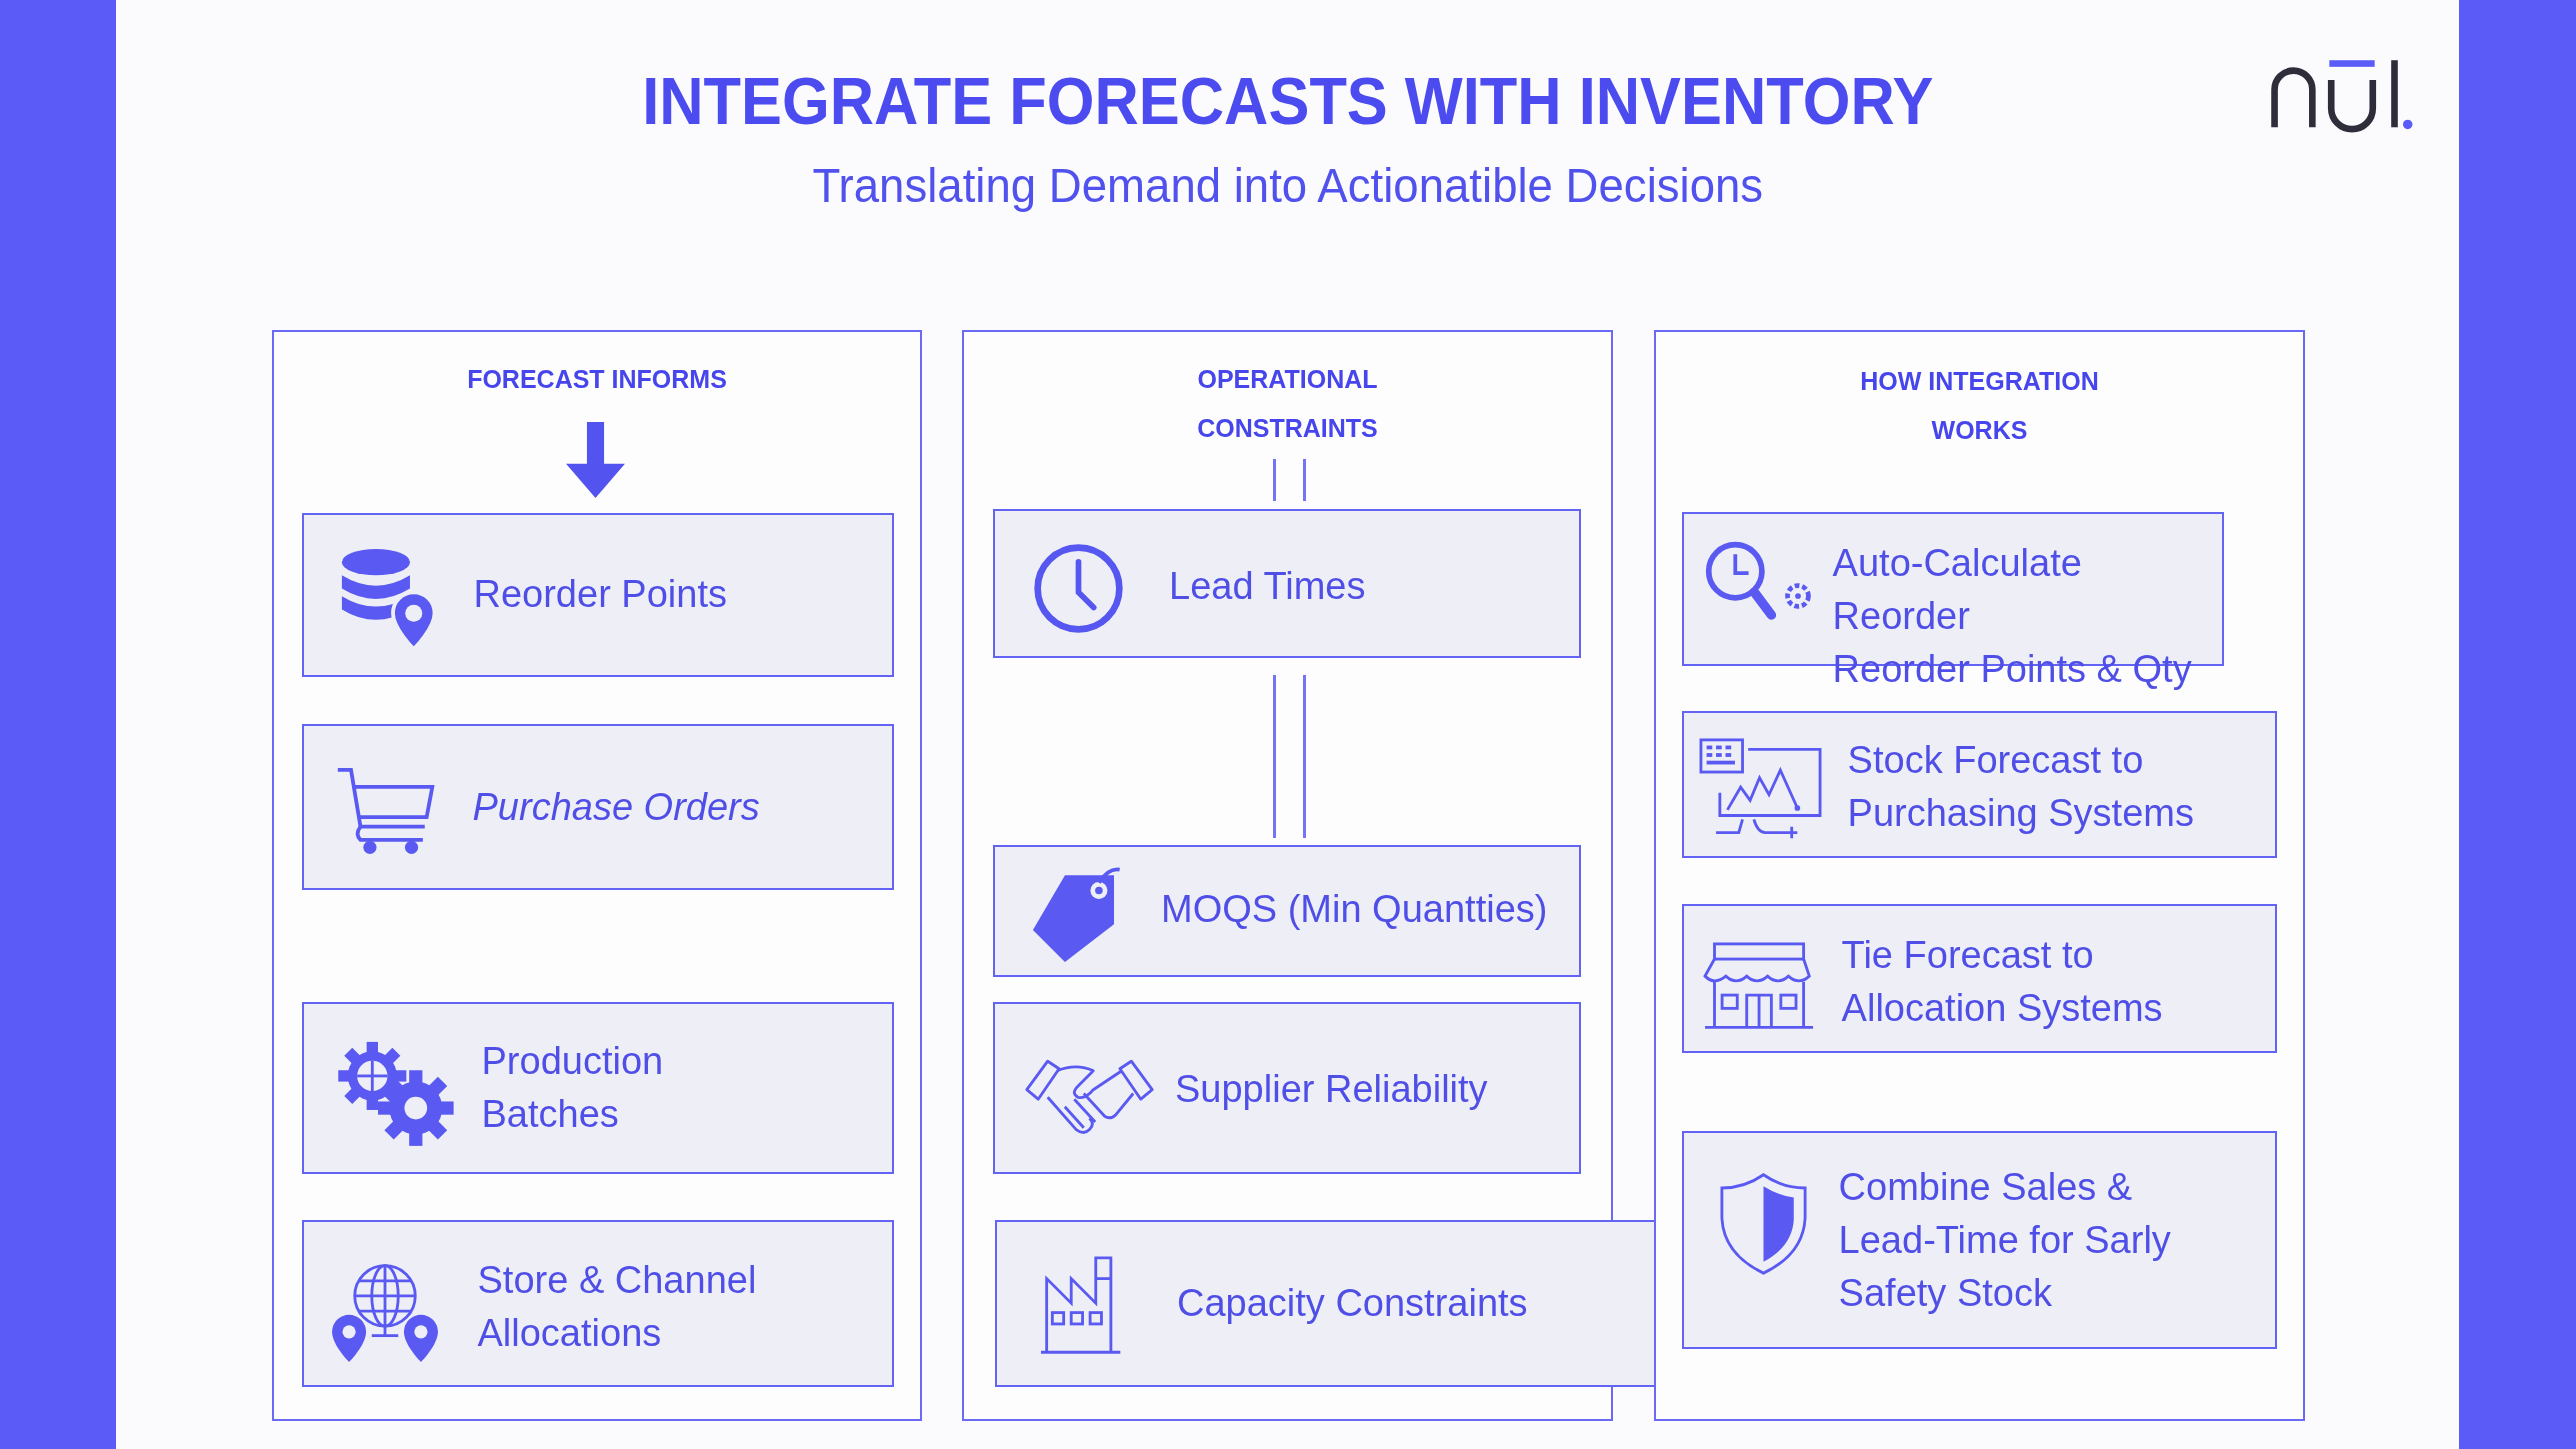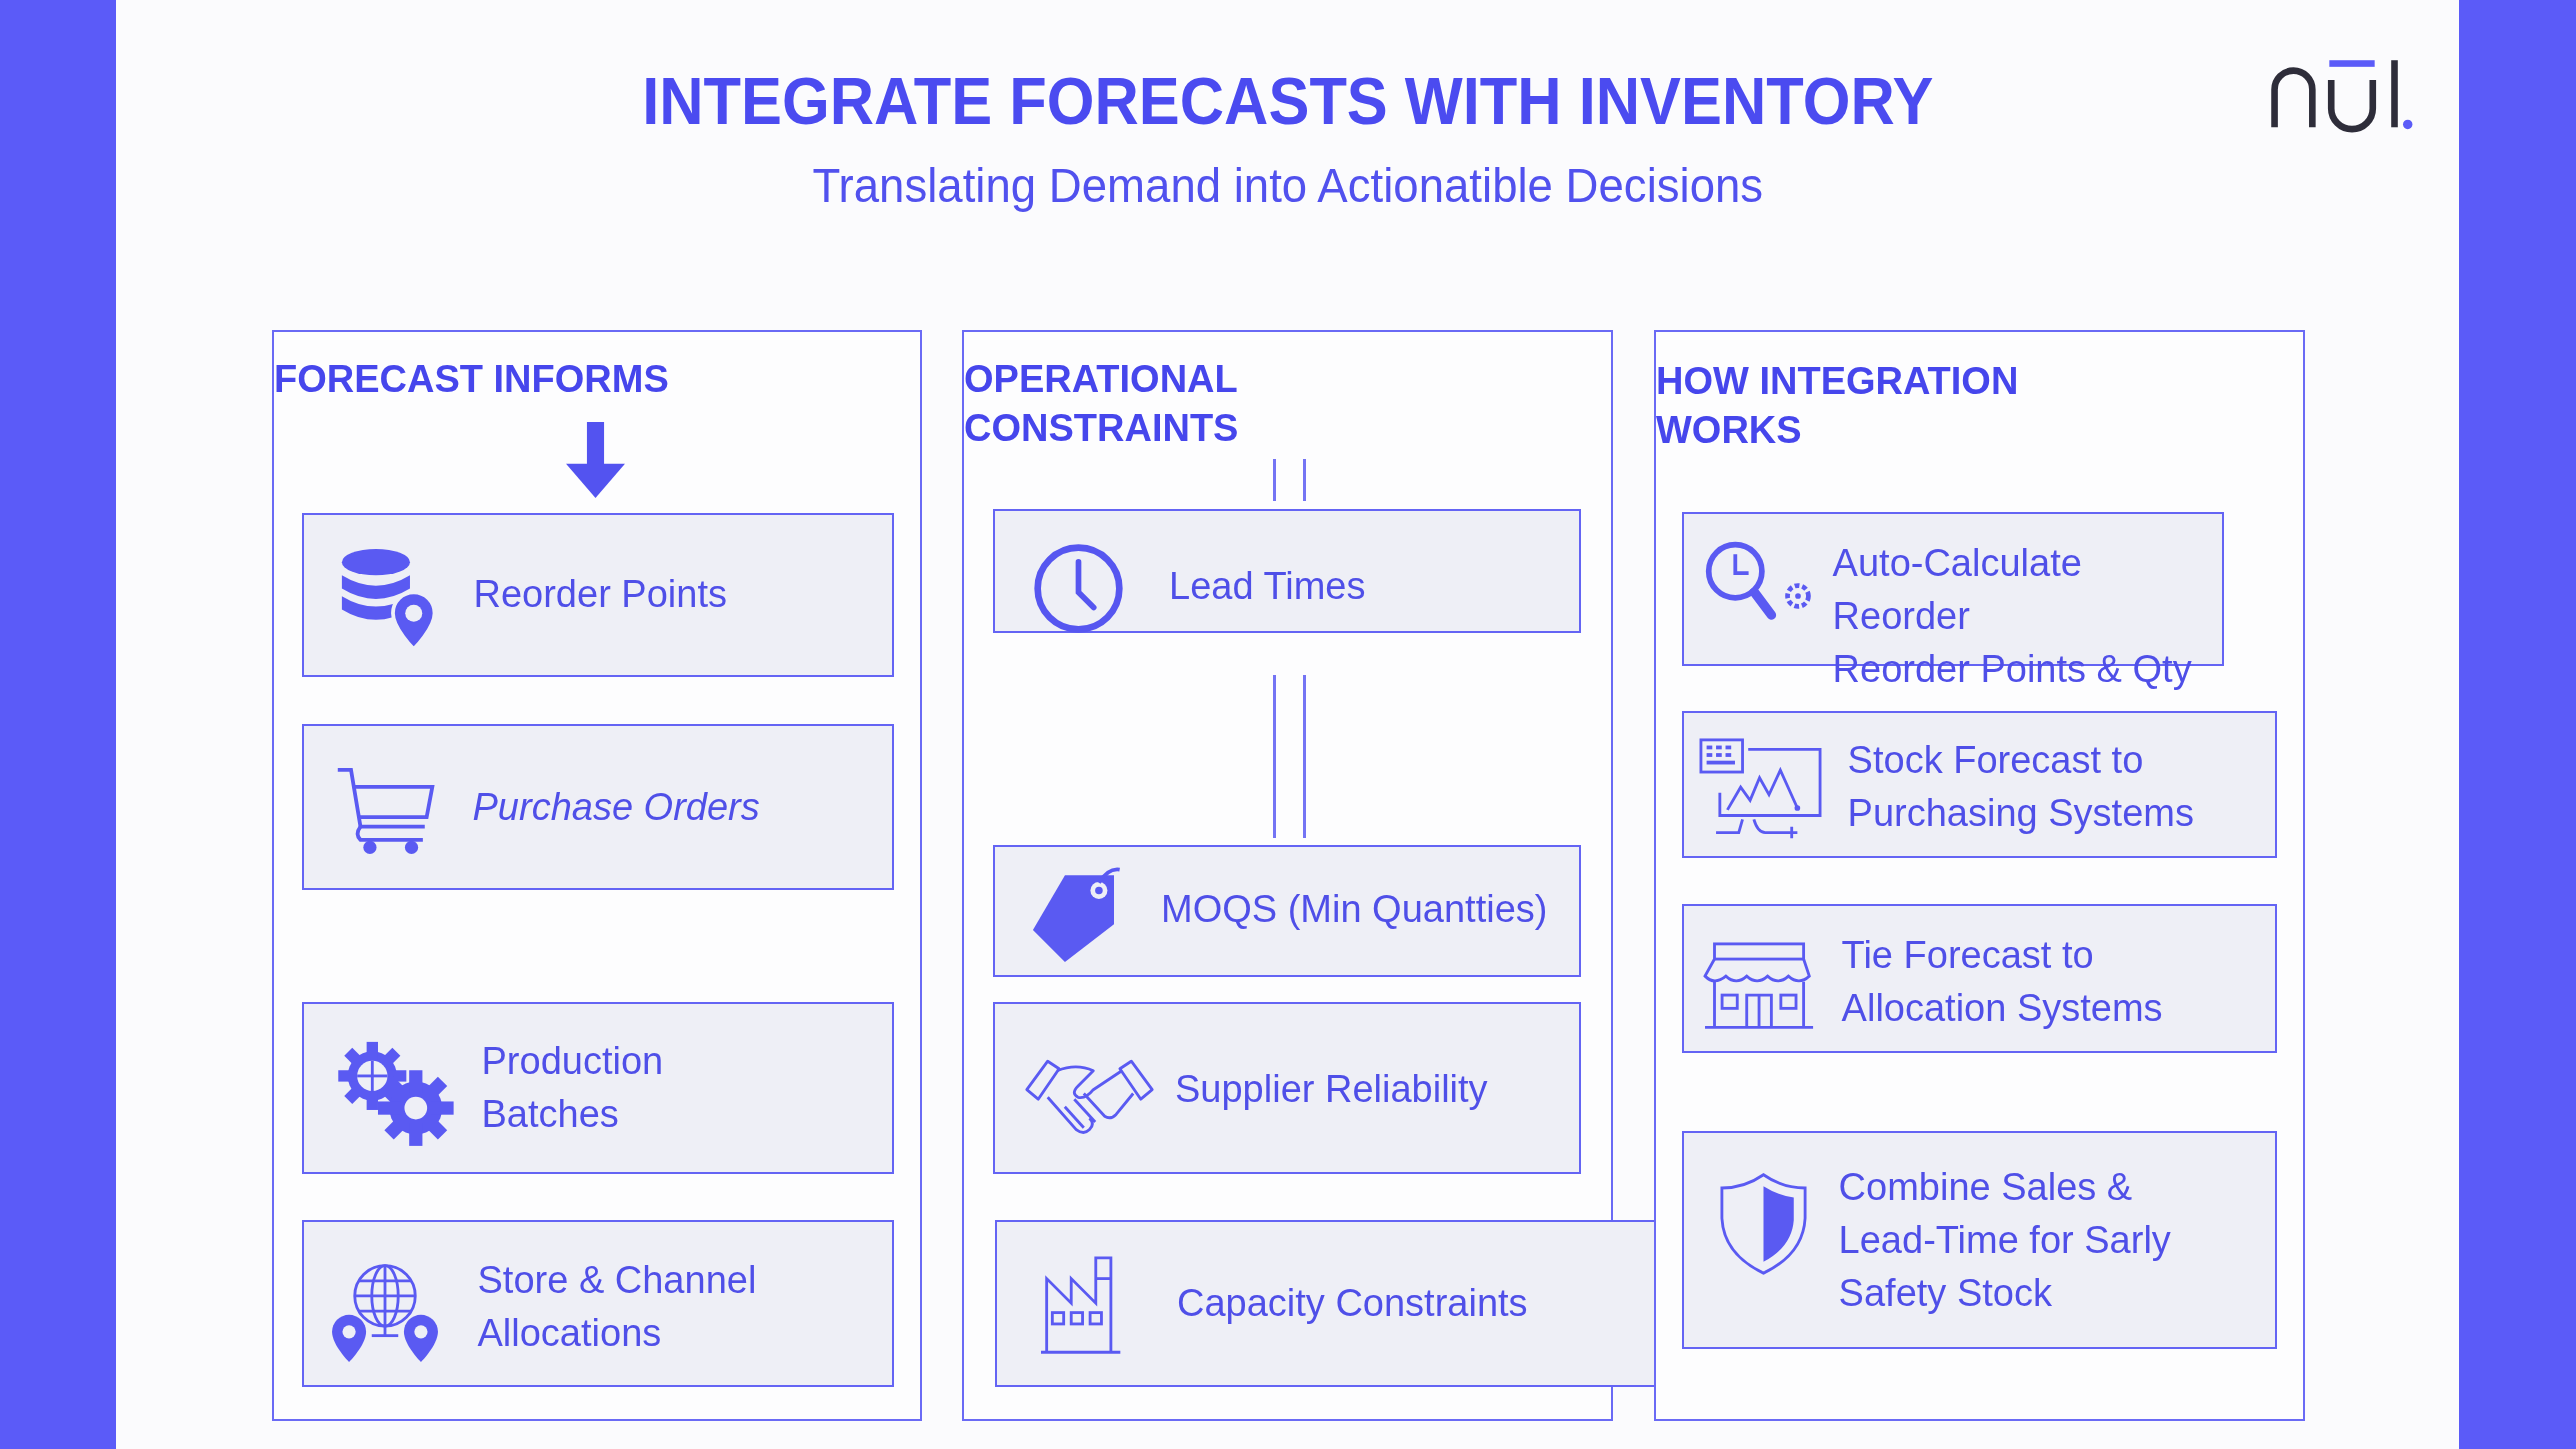--- a/index.html
+++ b/index.html
@@ -23,22 +23,22 @@
     transform: scaleX(0.93); transform-origin: 1285px 0;
   }
   .logo {
     position: absolute; left: 2263px; top: 47px; width: 161px; height: 85px;
   }
   .col {
     position: absolute; top: 330px; height: 1091px;
     border: 2.8px solid #6a6af5; box-sizing: border-box; background: #fdfdfe;
   }
   .col-head {
-    position: absolute; left: 0; right: 0; 
-    font-size: 38px; font-weight: bold; color: #4646ec; line-height: 49px;
+    position: absolute; left: 0; right: 0; text-align: center;
+    font-size: 25px; font-weight: bold; color: #4646ec; line-height: 49px;
   }
   .box {
     position: absolute; border: 2.8px solid #6464f4; box-sizing: border-box;
     background: #eeeff6; display: flex; align-items: center;
   }
   .box .ico {
     position: absolute; display: flex; align-items: center; justify-content: center;
   }
   .box .lbl {
     position: absolute; color: #4f4fe8; font-size: 38px; line-height: 53px;
@@ -150,21 +150,21 @@
   </div>
 </div>
 
 <div class="col" style="left:962px; width:651px;">
   <div class="col-head" style="top:23px; white-space:pre-line;">OPERATIONAL
 CONSTRAINTS</div>
 
   <div class="vline" style="left:309px; top:127px; height:42px;"></div>
   <div class="vline" style="left:339px; top:127px; height:42px;"></div>
 
-  <div class="box" style="left:29px; top:177px; width:588px; height:124px;">
+  <div class="box" style="left:29px; top:177px; width:588px; height:149px;">
     <div class="ico" style="left:36px; top:30px;">
       <svg width="95" height="95" viewBox="0 0 100 100">
         <circle cx="50" cy="50" r="43" fill="none" stroke="#5656f0" stroke-width="7"></circle>
         <path d="M50 22 V54 L66 70" fill="none" stroke="#5656f0" stroke-width="6" stroke-linecap="round"></path>
       </svg>
     </div>
     <div class="lbl" style="left:174px; top:49px;">Lead Times</div>
   </div>
 
   <div class="vline" style="left:309px; top:343px; height:163px;"></div>

